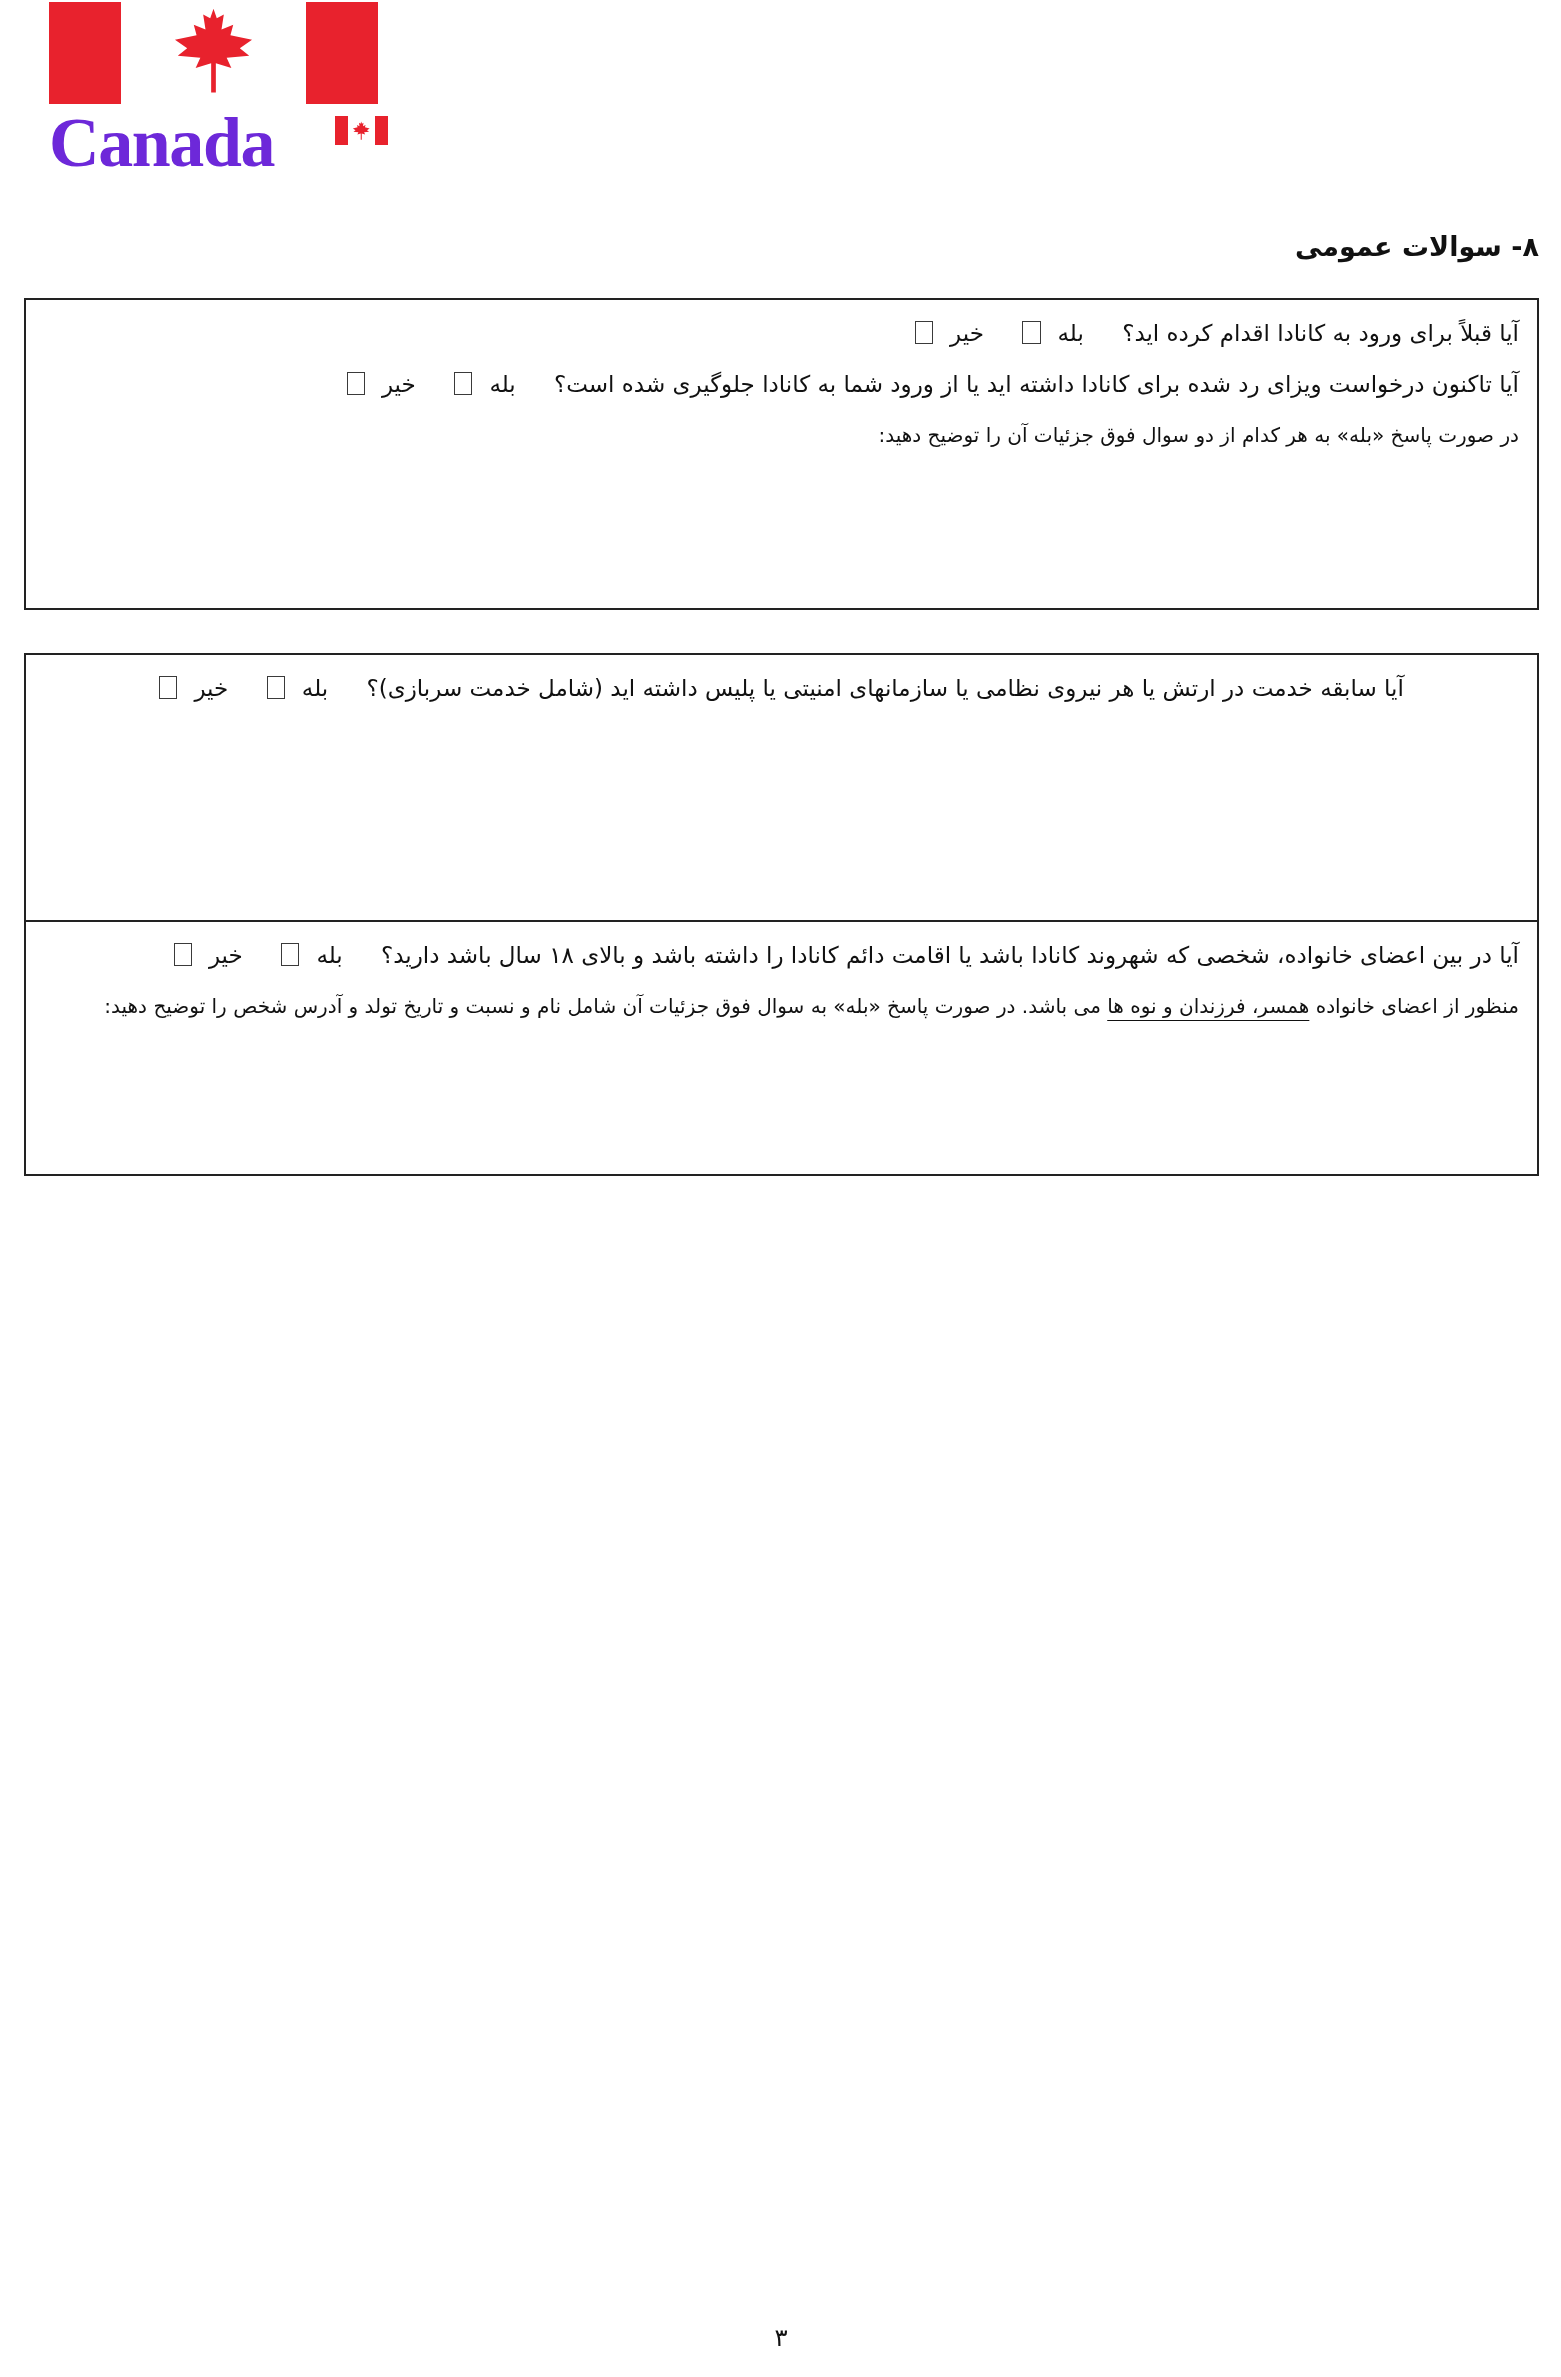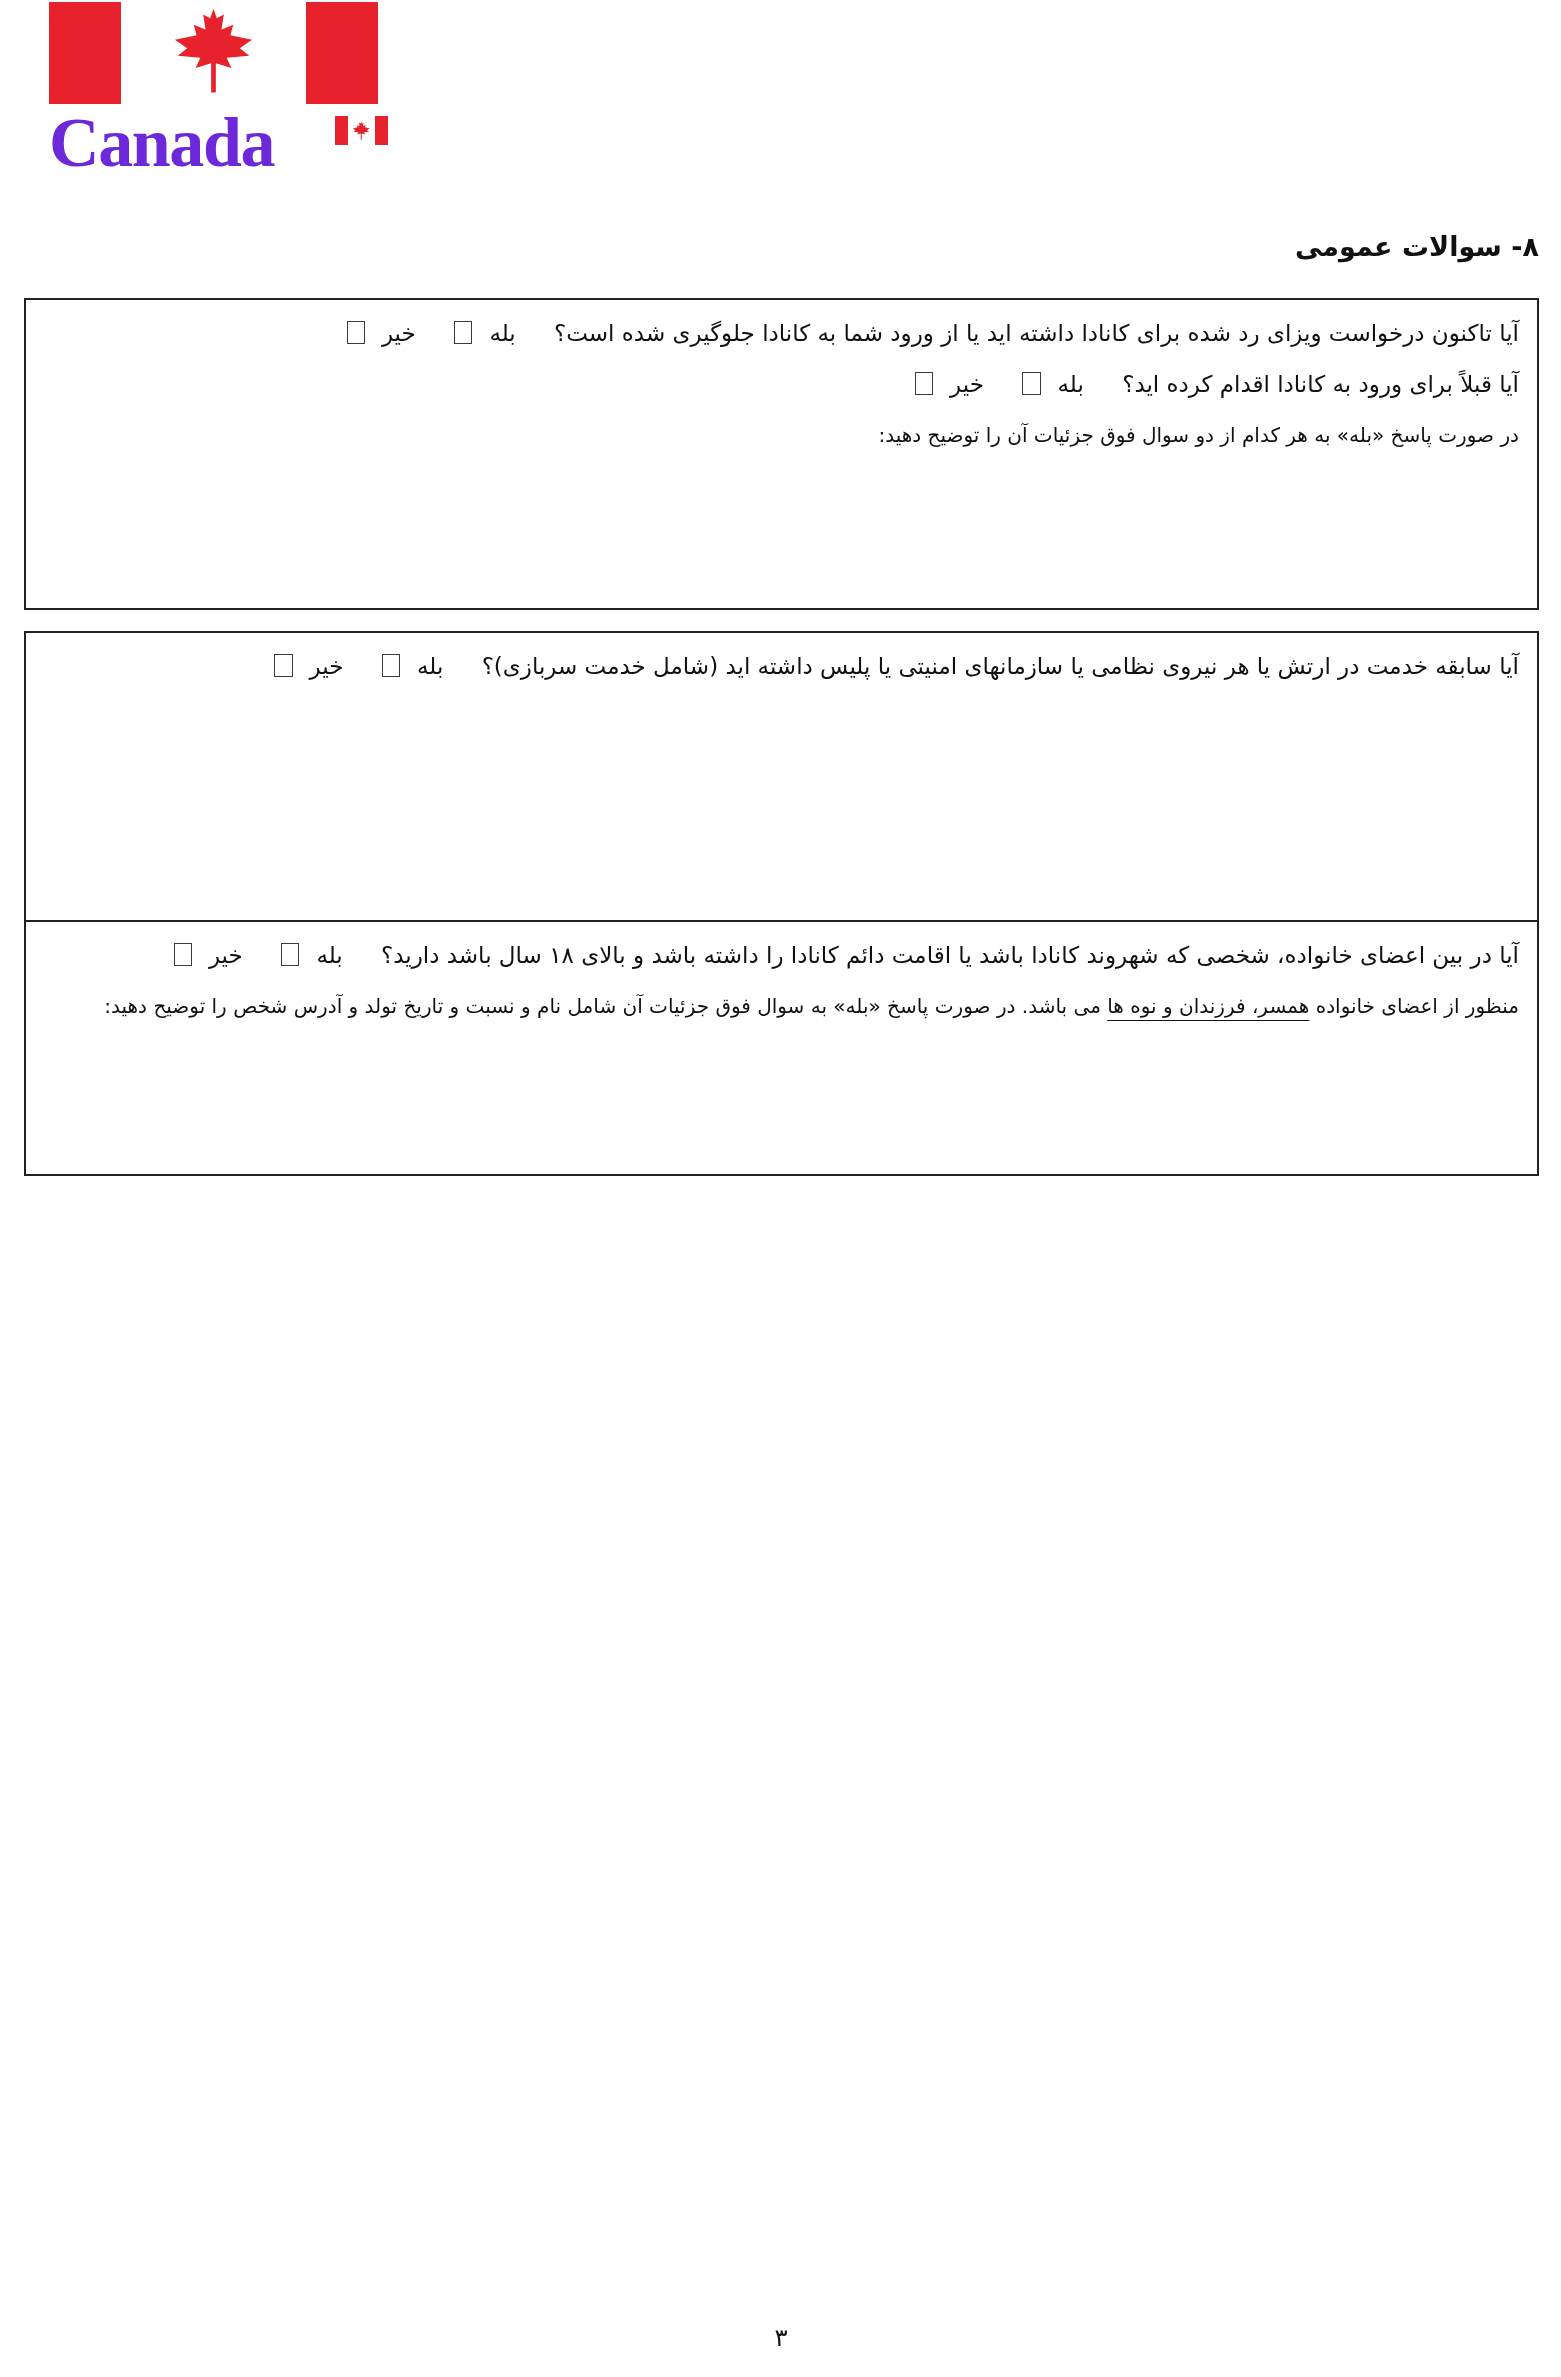--- a/index.html
+++ b/index.html
@@ -47,21 +47,21 @@
 
   
   .qbox {
     position: absolute; right: 23px; width: 1515px;
     border: 2px solid var(--border);
     background: #fff;
     padding: 8.2px 18px 0 18px;
     overflow: hidden;
   }
   .qbox1 { top: 298px; height: 312px; }
-  .qbox2 { top: 631px; height: 326px; }
+  .qbox2 { top: 653px; height: 326px; text-align: center; }
   .qbox3 { top: 920px; height: 256px; }
 
   .qrow { font-size: 23px; line-height: 51px; white-space: nowrap; }
   .note  { font-size: 20px; line-height: 51px; }
   .opt { margin-right: 31px; white-space: nowrap; }
   .cbox {
     display: inline-block;
     width: 18.4px; height: 22.5px;
     border: 1.4px solid #3a3a3a;
     background: #fff;
@@ -105,32 +105,32 @@
       </span>
       <span class="bar"></span>
     </span>
   </div>
 </div>
 
 <div class="page-heading">۸- سوالات عمومی</div>
 
 <div class="qbox qbox1">
   <div class="qrow">
-    <span>آیا تاکنون درخواست ویزای رد شده برای کانادا داشته اید یا از ورود شما به کانادا جلوگیری شده است؟</span>
+    <span>آیا قبلاً برای ورود به کانادا اقدام کرده اید؟</span>
     <span class="opt">
       <span>بله</span>
       <span class="cbox"></span>
     </span>
     <span class="opt">
       <span>خیر</span>
       <span class="cbox"></span>
     </span>
   </div>
   <div class="qrow">
-    <span>آیا قبلاً برای ورود به کانادا اقدام کرده اید؟</span>
+    <span>آیا تاکنون درخواست ویزای رد شده برای کانادا داشته اید یا از ورود شما به کانادا جلوگیری شده است؟</span>
     <span class="opt">
       <span>بله</span>
       <span class="cbox"></span>
     </span>
     <span class="opt">
       <span>خیر</span>
       <span class="cbox"></span>
     </span>
   </div>
   <div class="note">در صورت پاسخ «بله» به هر کدام از دو سوال فوق جزئیات آن را توضیح دهید:</div>

